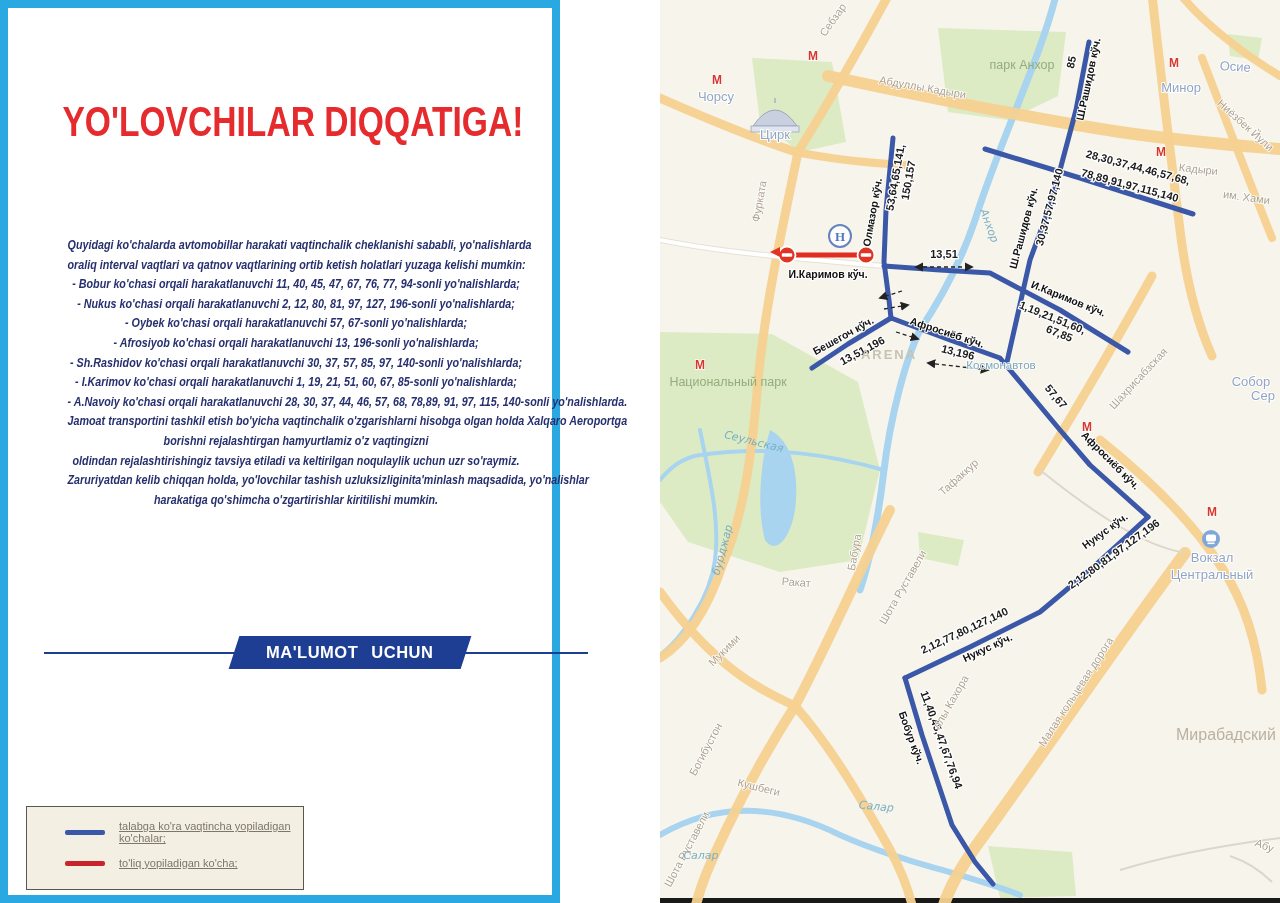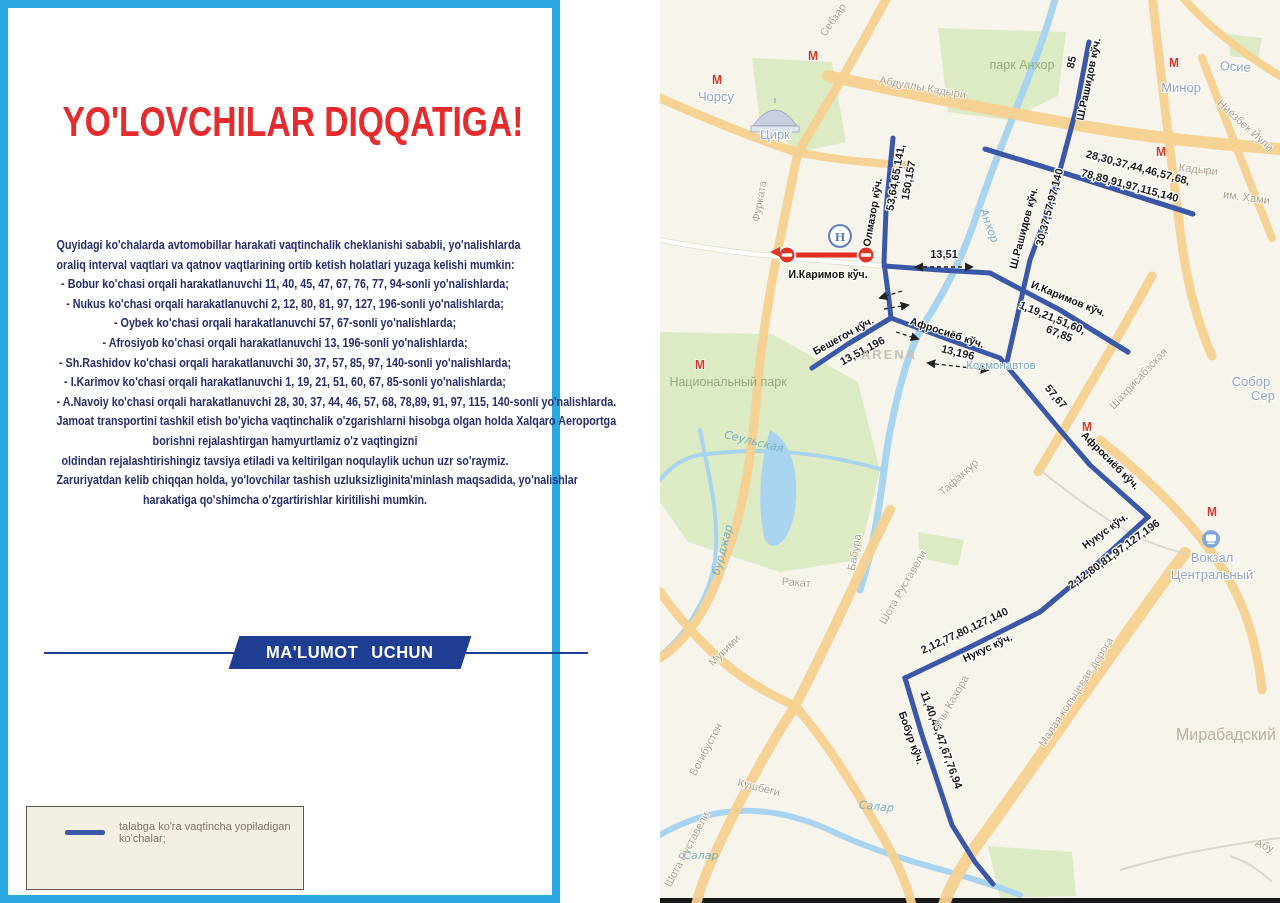--- a/index.html
+++ b/index.html
@@ -4,34 +4,34 @@
 <style>
   html,body{margin:0;padding:0;background:#888;}
   #poster{width:1280px;height:903px;position:relative;background:#fff;
     font-family:"Liberation Sans",sans-serif;overflow:hidden;}
   
   #left{position:absolute;left:0;top:0;width:560px;height:903px;background:#fff;
     border:8px solid var(--frame);box-sizing:border-box;z-index:2;}
   .title{position:absolute;top:90px;left:0;width:100%;text-align:center;
     font-size:42px;font-weight:bold;color:var(--red);transform:scaleX(0.8);
     white-space:nowrap;}
-  .body{position:absolute;top:227px;left:5px;width:100%;}
+  .body{position:absolute;top:227px;left:16px;width:100%;font-style:italic;}
   .bline{white-space:nowrap;text-align:center;font-size:12.8px;font-weight:bold;
     color:var(--body);line-height:19.6px;transform:scaleX(0.84);}
   .banner-wrap{position:absolute;top:628px;left:0;width:100%;height:40px;}
   .banner-line{position:absolute;top:16px;left:36px;width:544px;height:2px;background:var(--navy);}
   .banner{position:absolute;left:226px;top:0;width:232px;height:33px;background:var(--navy);
     transform:skewX(-18deg);display:flex;align-items:center;justify-content:center;}
   .banner span{transform:skewX(18deg);color:#fff;font-size:16.5px;font-weight:bold;
     word-spacing:8px;letter-spacing:.5px;}
   .legend{position:absolute;left:18px;top:798px;width:278px;height:84px;background:#f4efe3;
     border:1px solid #58584f;box-sizing:border-box;padding:13px 0 0 38px;}
   .lrow{display:flex;align-items:center;height:24px;margin-bottom:7px;}
   .sw{width:40px;height:5px;border-radius:2px;margin-right:14px;flex:0 0 auto;}
-  .ltext{font-size:11px;color:#7d766a;}
+  .ltext{font-size:11px;color:#7d766a;text-decoration:underline;}
   
   #map{position:absolute;left:660px;top:0;width:620px;height:903px;background:var(--bg);
     border-bottom:5px solid #191919;box-sizing:border-box;}
   svg{display:block;}
   .park{fill:var(--park);stroke:none;}
   .road{stroke:var(--road);fill:none;stroke-linecap:round;stroke-linejoin:round;opacity:.95;}
   .wroad{stroke:#fff;fill:none;stroke-linecap:round;}
   .wcase{stroke:#e6e1d4;fill:none;stroke-linecap:round;}
   .groad{stroke:#dcd7ca;fill:none;stroke-width:2;}
   .stream{stroke:var(--water);fill:none;stroke-linecap:round;}
@@ -229,15 +229,19 @@
       <div class="banner-line"></div>
       <div class="banner">
         <span>MA'LUMOT UCHUN</span>
       </div>
     </div>
     <div class="legend">
       <div class="lrow">
         <div class="sw" style="background: rgb(59, 87, 168);"></div>
         <div class="ltext">talabga ko'ra vaqtincha yopiladigan ko'chalar;</div>
       </div>
+      <div class="lrow">
+        <div class="sw" style="background: rgb(200, 36, 43);"></div>
+        <div class="ltext">to'liq yopiladigan ko'cha;</div>
+      </div>
     </div>
   </div>
 </div>
 
 </body></html>

